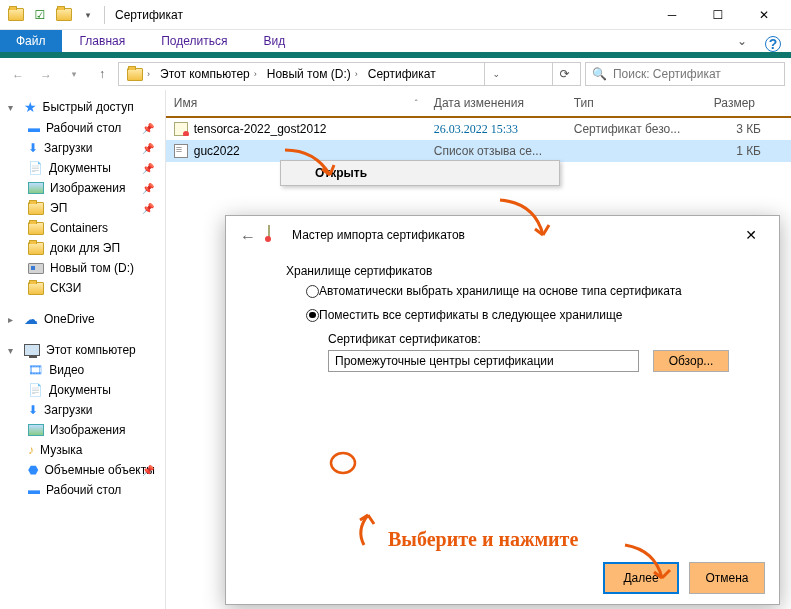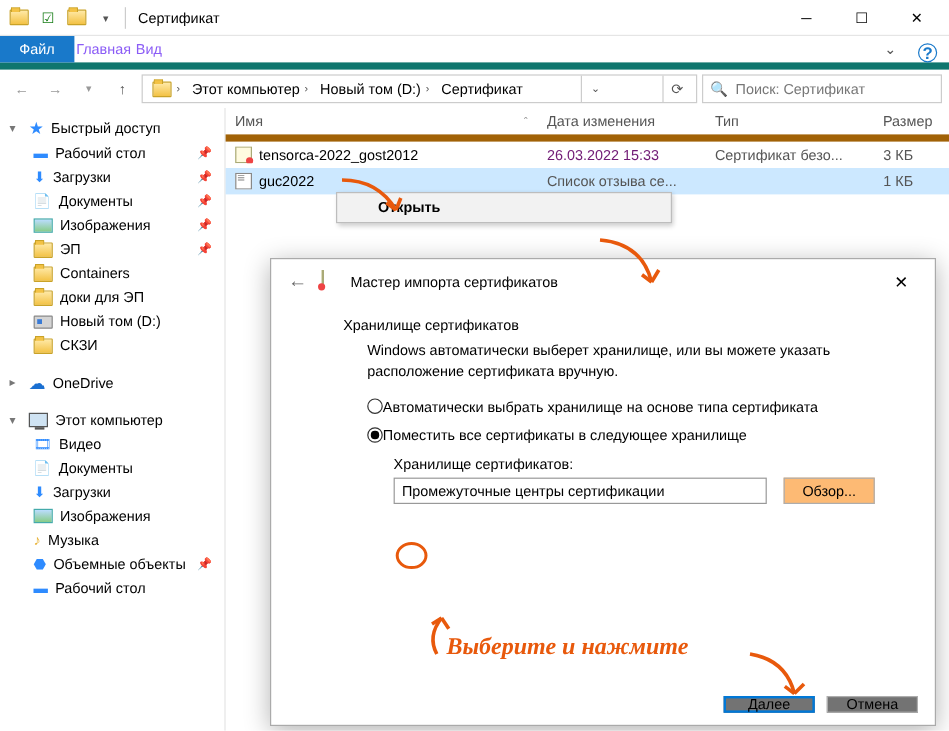--- a/index.html
+++ b/index.html
@@ -9,21 +9,21 @@
 .titlebar { height:30px; display:flex; align-items:center; padding:0 4px; border-bottom:1px solid #e5e5e5; }
 .titlebar .ticon { width:16px; height:16px; margin:0 4px; display:inline-flex; align-items:center; justify-content:center; }
 .titlebar .sep { width:1px; height:18px; background:#ccc; margin:0 4px; }
 .titlebar .ttext { margin-left:6px; color:#000; }
 .winbtns { margin-left:auto; display:flex; }
 .winbtn { width:46px; height:30px; display:flex; align-items:center; justify-content:center; color:#000; }
 
 
 .menubar { height:28px; display:flex; align-items:stretch; border-bottom:6px solid #0f766e; }
 .menubar .file { background:#1979ca; color:#fff; padding:0 16px; display:flex; align-items:center; }
-.menubar .mitem { padding:0 2px; display:flex; align-items:center; color:#8b5cf6; }
+.menubar .mitem { padding:0 18px; display:flex; align-items:center; color:#4c1d95; }
 .menubar .help { margin-left:auto; width:28px; display:flex; align-items:center; justify-content:center; color:#1979ca; font-weight:bold; font-size:14px; border:1px solid #1979ca; border-radius:50%; width:16px; height:16px; margin:6px 10px; }
 .menubar .chev { margin-left:2px; margin-right:8px; align-self:center; color:#555; }
 
 
 .addrbar { height:32px; display:flex; align-items:center; padding:4px 6px; gap:4px; }
 .navbtn { width:24px; height:24px; display:flex; align-items:center; justify-content:center; color:#999; }
 .navbtn.enabled { color:#555; }
 .breadcrumb { flex:1; height:24px; border:1px solid #ccc; display:flex; align-items:center; padding:0 4px; gap:2px; }
 .breadcrumb .crumb { padding:0 4px; color:#000; display:flex; align-items:center; gap:4px; }
 .breadcrumb .car { color:#555; font-size:9px; }
@@ -33,32 +33,32 @@
 
 .split { display:flex; height:calc(609px - 30px - 28px - 32px); }
 .nav { width:190px; border-right:1px solid #e5e5e5; padding:6px 0; overflow:hidden; }
 .navgroup { margin-bottom:10px; }
 .navhead { display:flex; align-items:center; padding:3px 8px; gap:6px; font-weight:normal; }
 .navitem { display:flex; align-items:center; padding:3px 8px 3px 28px; gap:6px; position:relative; }
 .navitem .pin { position:absolute; right:10px; color:#7a7a7a; font-size:10px; }
 .navtri { width:10px; color:#777; font-size:10px; }
 
 .files { flex:1; position:relative; }
-.cols { display:flex; height:28px; border-bottom:6px solid #a16207; align-items:center; color:#555; }
+.cols { display:flex; height:28px; border-bottom:2px solid #a16207; align-items:center; color:#555; }
 .col { padding:0 8px; display:flex; align-items:center; gap:4px; }
 .col.name { width:260px; }
 .col.date { width:140px; }
 .col.type { width:140px; }
-.col.size { flex:1; text-align:center; padding-right:14px; }
+.col.size { flex:1; text-align:center; padding-right:36px; }
 .sort { color:#777; font-size:9px; margin-left:auto; }
 .row { display:flex; height:22px; align-items:center; }
 .row.sel { background:#cce8ff; }
 .cell { padding:0 8px; overflow:hidden; text-overflow:ellipsis; white-space:nowrap; }
 .cell.name { width:260px; display:flex; align-items:center; gap:6px; }
-.cell.date { width:140px; color:#701a75; }
+.cell.date { width:140px; color:#0369a1;font-family:Liberation Serif, serif; }
 .cell.type { width:140px; color:#555; }
 .cell.size { flex:1; text-align:right; padding-right:30px; color:#555; }
 
 
 .ctx { position:absolute; left:280px; top:160px; width:280px; background:#f2f2f2; border:1px solid #bdbdbd; box-shadow:2px 2px 4px rgba(0,0,0,0.2); z-index:5; }
 .ctxitem { height:24px; display:flex; align-items:center; padding:0 12px 0 34px; }
 .ctxitem.bold { font-weight:bold; }
 
 
 .dialog { position:absolute; left:225px; top:215px; width:555px; height:390px; background:#fff; border:1px solid #aaa; box-shadow:0 4px 20px rgba(0,0,0,0.3); z-index:10; }
@@ -72,21 +72,21 @@
 .dp { color:#000; margin-bottom:18px; line-height:1.4; }
 .dp2 { color:#000; margin-bottom:14px; line-height:1.4; margin-left:20px; }
 .radio { display:flex; align-items:center; gap:0; margin-left:20px; margin-bottom:10px; }
 .radio .rc { width:13px; height:13px; border:1px solid #333; border-radius:50%; display:flex; align-items:center; justify-content:center; }
 .radio .rc.on::after { content:""; width:6.5px; height:6.5px; background:#000; border-radius:50%; }
 .storelbl { margin-left:42px; margin-bottom:4px; }
 .storerow { margin-left:42px; display:flex; align-items:center; gap:14px; }
 .storebox { flex:1; height:22px; border:1px solid #999; padding:0 6px; display:flex; align-items:center; }
 .browse { width:76px; height:22px; background:#fdba74; border:1px solid #adadad; display:flex; align-items:center; justify-content:center; }
 .dfoot { position:absolute; bottom:10px; right:14px; display:flex; gap:10px; }
-.dbtn { width:76px; height:14px; background:#737373; border:1px solid #adadad; display:flex; align-items:center; justify-content:center;text-align:center; }
+.dbtn { width:76px; height:32px; background:#fdba74; border:1px solid #adadad; display:flex; align-items:center; justify-content:center;text-align:center; }
 .dbtn.primary { border:2px solid #0078d7; }
 
 
 .anno { position:absolute; font-family:"Segoe Script","Comic Sans MS",cursive; font-size:20px; color:#e8590c; z-index:20; pointer-events:none; font-weight:bold; }
 svg.arrow { position:absolute; z-index:20; pointer-events:none; }
 
 
 .folder-ico { width:16px; height:13px; background:linear-gradient(#ffe9a6,#f3c245); border:1px solid #c9a227; border-radius:1px; position:relative; }
 .folder-ico::before { content:""; position:absolute; top:-3px; left:0; width:6px; height:3px; background:#f3c245; border:1px solid #c9a227; border-bottom:none; border-radius:1px 1px 0 0; }
 .disk-ico { width:16px; height:11px; background:#d4d4d4; border:1px solid #888; border-radius:1px; position:relative; }
@@ -118,20 +118,21 @@
   <div class="winbtns">
     <div class="winbtn">─</div>
     <div class="winbtn">☐</div>
     <div class="winbtn">✕</div>
   </div>
 </div>
 
 <div class="menubar">
   <div class="file">Файл</div>
   <div class="mitem">Главная</div>
+  <div class="mitem">Поделиться</div>
   <div class="mitem">Вид</div>
   <span class="chev" style="margin-left:auto; color:#555">⌄</span>
   <div class="help">?</div>
 </div>
 
 <div class="addrbar">
   <div class="navbtn">←</div>
   <div class="navbtn">→</div>
   <div class="navbtn" style="font-size:9px">▾</div>
   <div class="navbtn enabled">↑</div>
@@ -292,30 +293,29 @@
 
 <div class="dialog">
   <div class="dtitle">
     <div class="back">←</div>
     <span class="dicon"><span class="cert-ico"></span></span>
     <span class="dtxt">Мастер импорта сертификатов</span>
     <div class="dclose">✕</div>
   </div>
   <div class="dbody">
     <div class="dh1">Хранилище сертификатов</div>
-    <div class="dp2">Windows автоматически выберет хранилище, или вы можете указать расположение сертификата вручную.</div>
     <div class="radio">
       <span class="rc"></span>
       <span>Автоматически выбрать хранилище на основе типа сертификата</span>
     </div>
     <div class="radio">
       <span class="rc on"></span>
       <span>Поместить все сертификаты в следующее хранилище</span>
     </div>
-    <div class="storelbl">Хранилище сертификатов:</div>
+    <div class="storelbl">Сертификат сертификатов:</div>
     <div class="storerow">
       <div class="storebox">
           <span>Промежуточные центры сертификации</span>
         </div>
       <div class="browse">Обзор...</div>
     </div>
   </div>
   <div class="dfoot">
     <div class="dbtn primary">Далее</div>
     <div class="dbtn">Отмена</div>
@@ -334,13 +334,13 @@
   <path d="M18 35 Q 10 20 22 5" stroke="#e8590c" stroke-width="3" fill="none"></path>
   <path d="M22 5 L14 10 M22 5 L28 14" stroke="#e8590c" stroke-width="3" fill="none"></path>
 </svg>
 <svg class="arrow" style="left:620px; top:540px;" width="60" height="50">
   <path d="M5 5 Q 35 10 42 38" stroke="#e8590c" stroke-width="3" fill="none"></path>
   <path d="M42 38 L34 32 M42 38 L50 30" stroke="#e8590c" stroke-width="3" fill="none"></path>
 </svg>
 <svg class="arrow" style="left:329px; top:451px;" width="28" height="24">
   <ellipse cx="14" cy="12" rx="12" ry="10" stroke="#e8590c" stroke-width="2.5" fill="none"></ellipse>
 </svg>
-<div class="anno" style="left:372px; top:528px;font-style:italic;">Выберите и нажмите</div>
+<div class="anno" style="left:388px; top:528px;">Выберите и нажмите</div>
 
 </body></html>

